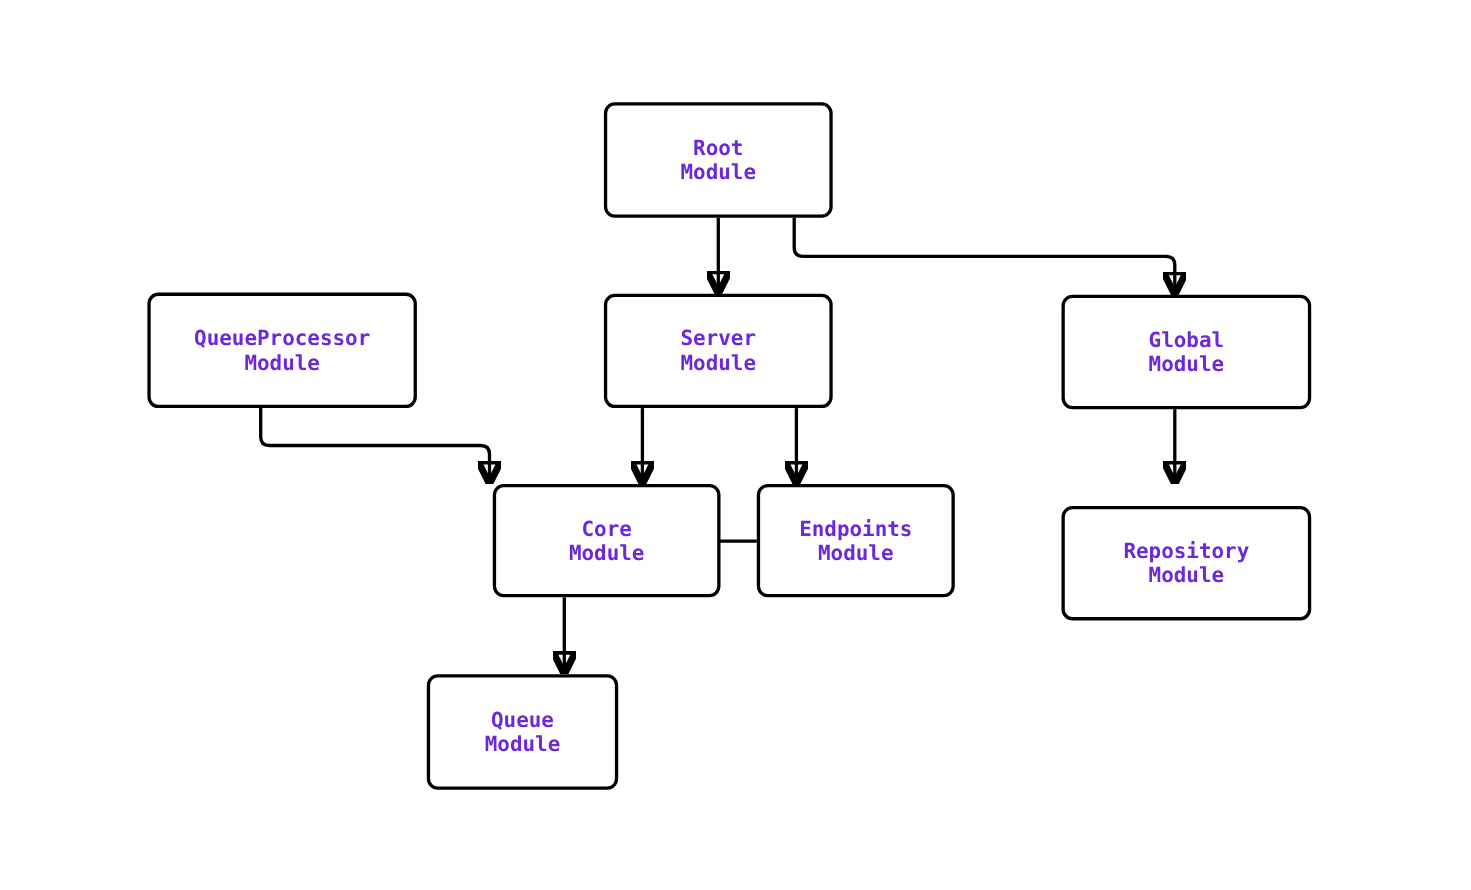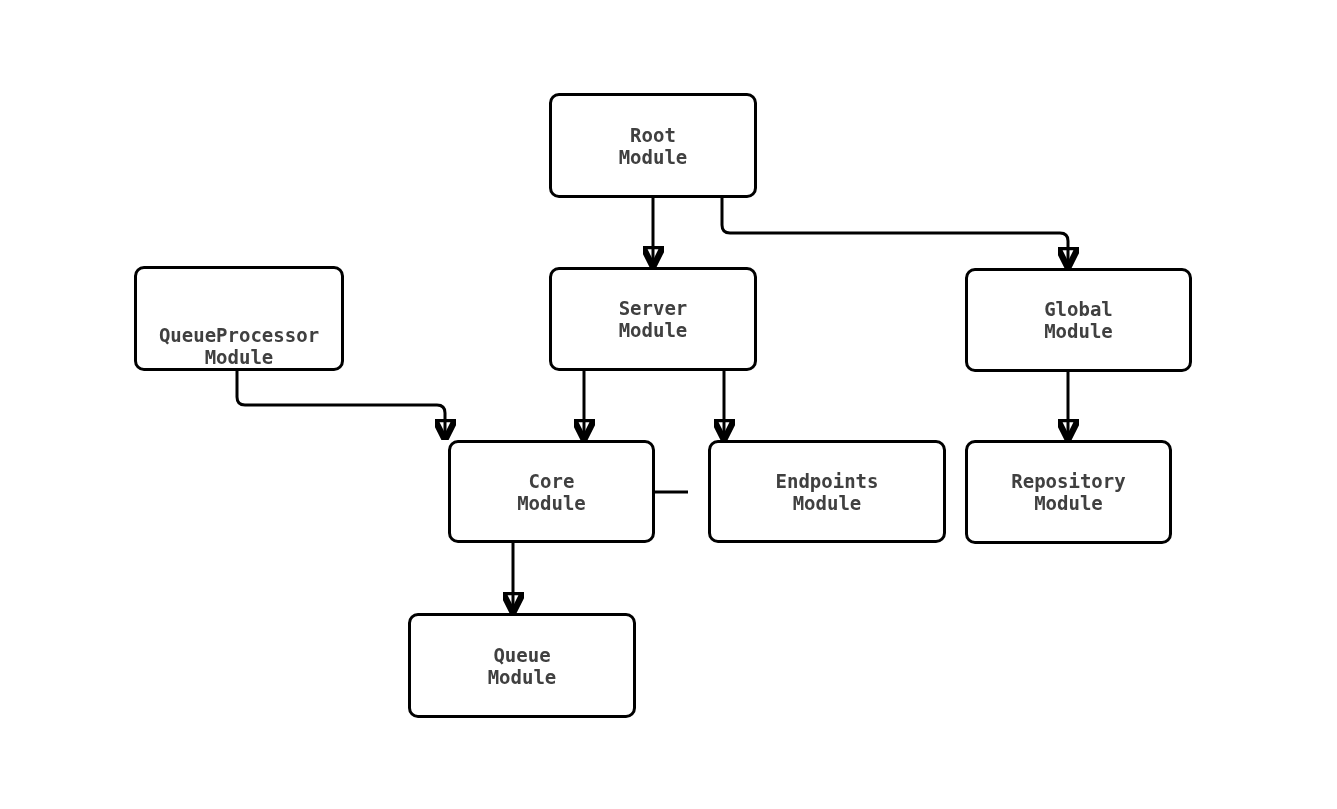--- a/index.html
+++ b/index.html
@@ -36,33 +36,33 @@
     border-radius: 10px;
     display: flex;
     align-items: center;
     justify-content: center;
   }
   .node-label {
     font-family: "DejaVu Sans Mono", "Liberation Mono", monospace;
     font-size: 19px;
     font-weight: bold;
     line-height: 22px;
-    color: #404040;
+    color: #6d28d9;
     text-align: center;
     white-space: pre-line;
   }
   
   #n-root          { left: 549px; top:  93px; width: 208px; height: 105px; }
-  #n-queueproc     { left: 134px; top: 266px; width: 210px; height: 105px; align-items: flex-end; }
+  #n-queueproc     { left: 134px; top: 266px; width: 245px; height: 105px; }
   #n-server        { left: 549px; top: 267px; width: 208px; height: 104px; }
   #n-global        { left: 965px; top: 268px; width: 227px; height: 104px; }
   #n-core          { left: 412px; top: 440px; width: 207px; height: 103px; margin-left: 36px; }
-  #n-endpoints     { left: 708px; top: 440px; width: 238px; height: 103px; }
-  #n-repository    { left: 965px; top: 440px; width: 207px; height: 104px; }
-  #n-queue         { left: 408px; top: 613px; width: 228px; height: 105px; }
+  #n-endpoints     { left: 688px; top: 440px; width: 180px; height: 103px; }
+  #n-repository    { left: 965px; top: 460px; width: 227px; height: 104px; }
+  #n-queue         { left: 388px; top: 613px; width: 174px; height: 105px; }
 </style>
 </head>
 <body>
 
 <div class="canvas">
 
   <svg class="edges-layer" viewBox="0 0 1337 809" xmlns="http://www.w3.org/2000/svg">
     <defs>
       <marker id="arrow" viewBox="0 0 10 10" refX="9" refY="5" markerWidth="7" markerHeight="7" orient="auto-start-reverse">
         <path d="M 0 0 L 10 5 L 0 10 z" fill="#000000" stroke="none"></path>

